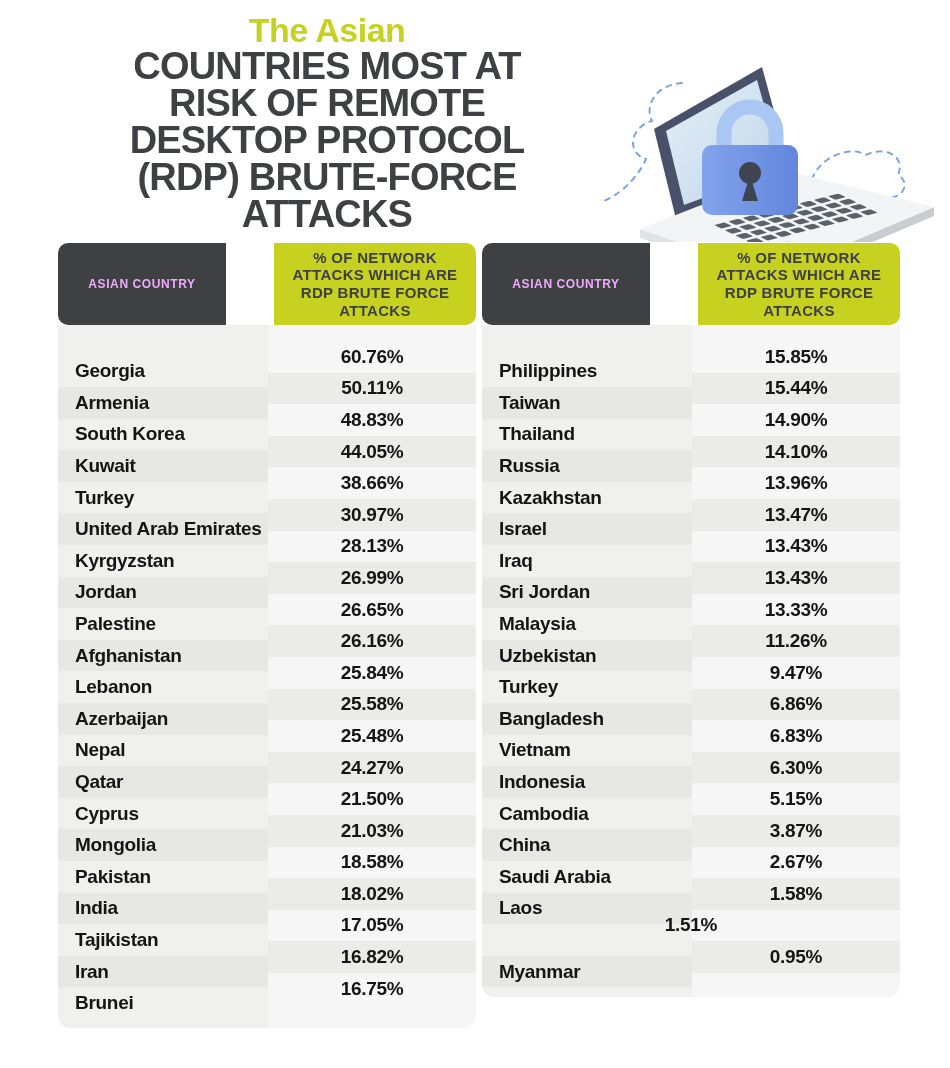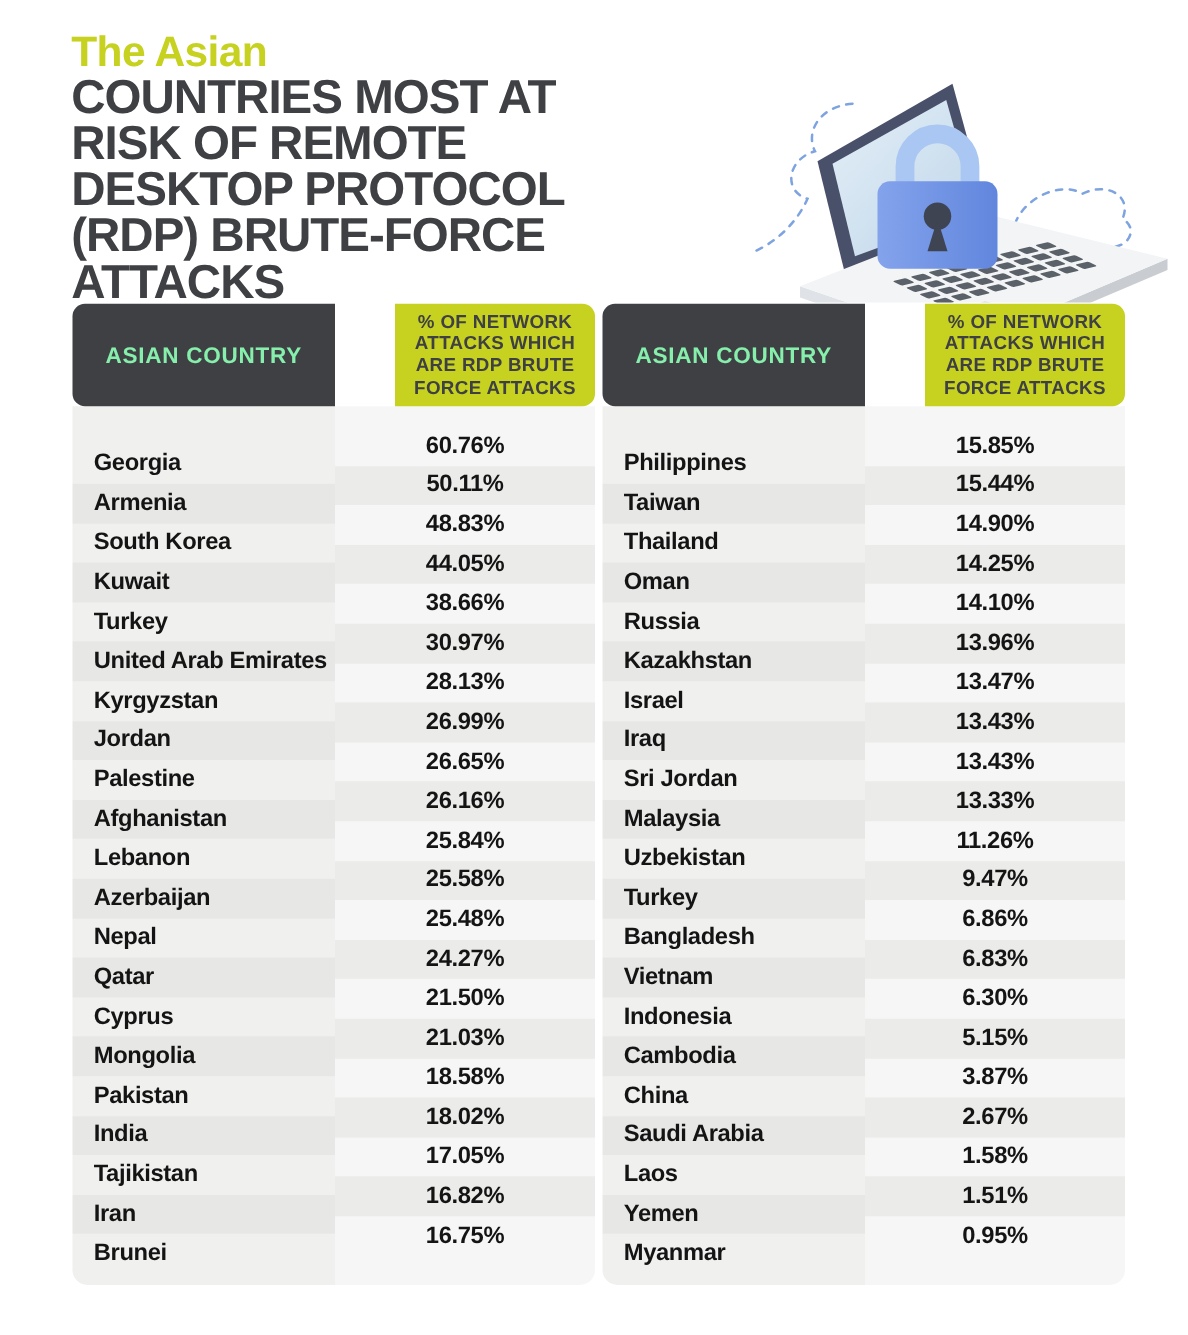--- a/index.html
+++ b/index.html
@@ -13,43 +13,43 @@
   *{margin:0;padding:0;box-sizing:border-box;}
   html,body{background:#ffffff;}
   body{font-family:"Liberation Sans",sans-serif;}
   .canvas{
     position:relative;
     width:950px;height:1068px;
     background:#ffffff;
     overflow:hidden;
   }
   
-  .title-block{position:absolute;left:57px;top:24px;width:540px;}
+  .title-block{position:absolute;left:57px;top:12px;width:540px;text-align:center;}
   .kicker{
     color:var(--accent);
     font-size:34px;font-weight:700;line-height:36px;letter-spacing:-0.5px;
   }
   .title{
     color:var(--dark);
     font-size:38px;font-weight:800;line-height:37px;letter-spacing:-0.8px;
   }
   .title span{display:block;}
   
   .illustration{position:absolute;left:596px;top:48px;width:354px;height:194px;}
   .illustration svg{width:100%;height:100%;display:block;}
   
   .tbl{position:absolute;top:243px;width:418px;}
   .tbl-left{left:58px;}
   .tbl-right{left:482px;}
   .tbl-header{display:flex;height:82px;}
   .hdr-country{
-    width:210px;background:var(--dark);color:#86efac;
+    width:168px;background:var(--dark);color:#f0abfc;
     border-radius:10px 0 0 10px;
     display:flex;align-items:center;justify-content:center;
-    font-size:18px;font-weight:700;letter-spacing:0.6px;text-align:center;
+    font-size:12px;font-weight:700;letter-spacing:0.6px;text-align:center;
   }
   .hdr-pct{
     flex:1;background:var(--accent);color:var(--dark);
     border-radius:0 10px 10px 0;
     display:flex;align-items:center;justify-content:center;
     font-size:15px;font-weight:800;letter-spacing:0.3px;line-height:1.17;text-align:center;margin-left:48px;
   }
   .hdr-pct span{display:inline-block;max-width:176px;}
   .tbl-body{
     border-radius:0 0 12px 12px;overflow:hidden;
@@ -240,24 +240,20 @@
         </div>
         <div class="row">
           <div class="cell cell-country">Taiwan</div>
           <div class="cell cell-pct">15.44%</div>
         </div>
         <div class="row">
           <div class="cell cell-country">Thailand</div>
           <div class="cell cell-pct">14.90%</div>
         </div>
         <div class="row">
-          <div class="cell cell-country">Oman</div>
-          <div class="cell cell-pct">14.25%</div>
-        </div>
-        <div class="row">
           <div class="cell cell-country">Russia</div>
           <div class="cell cell-pct">14.10%</div>
         </div>
         <div class="row">
           <div class="cell cell-country">Kazakhstan</div>
           <div class="cell cell-pct">13.96%</div>
         </div>
         <div class="row">
           <div class="cell cell-country">Israel</div>
           <div class="cell cell-pct">13.47%</div>
@@ -304,21 +300,20 @@
         </div>
         <div class="row">
           <div class="cell cell-country">Saudi Arabia</div>
           <div class="cell cell-pct">2.67%</div>
         </div>
         <div class="row">
           <div class="cell cell-country">Laos</div>
           <div class="cell cell-pct">1.58%</div>
         </div>
         <div class="row">
-          <div class="cell cell-country">Yemen</div>
           <div class="cell cell-pct">1.51%</div>
         </div>
         <div class="row">
           <div class="cell cell-country">Myanmar</div>
           <div class="cell cell-pct">0.95%</div>
         </div>
       </div>
   </section>
 
 </div>

